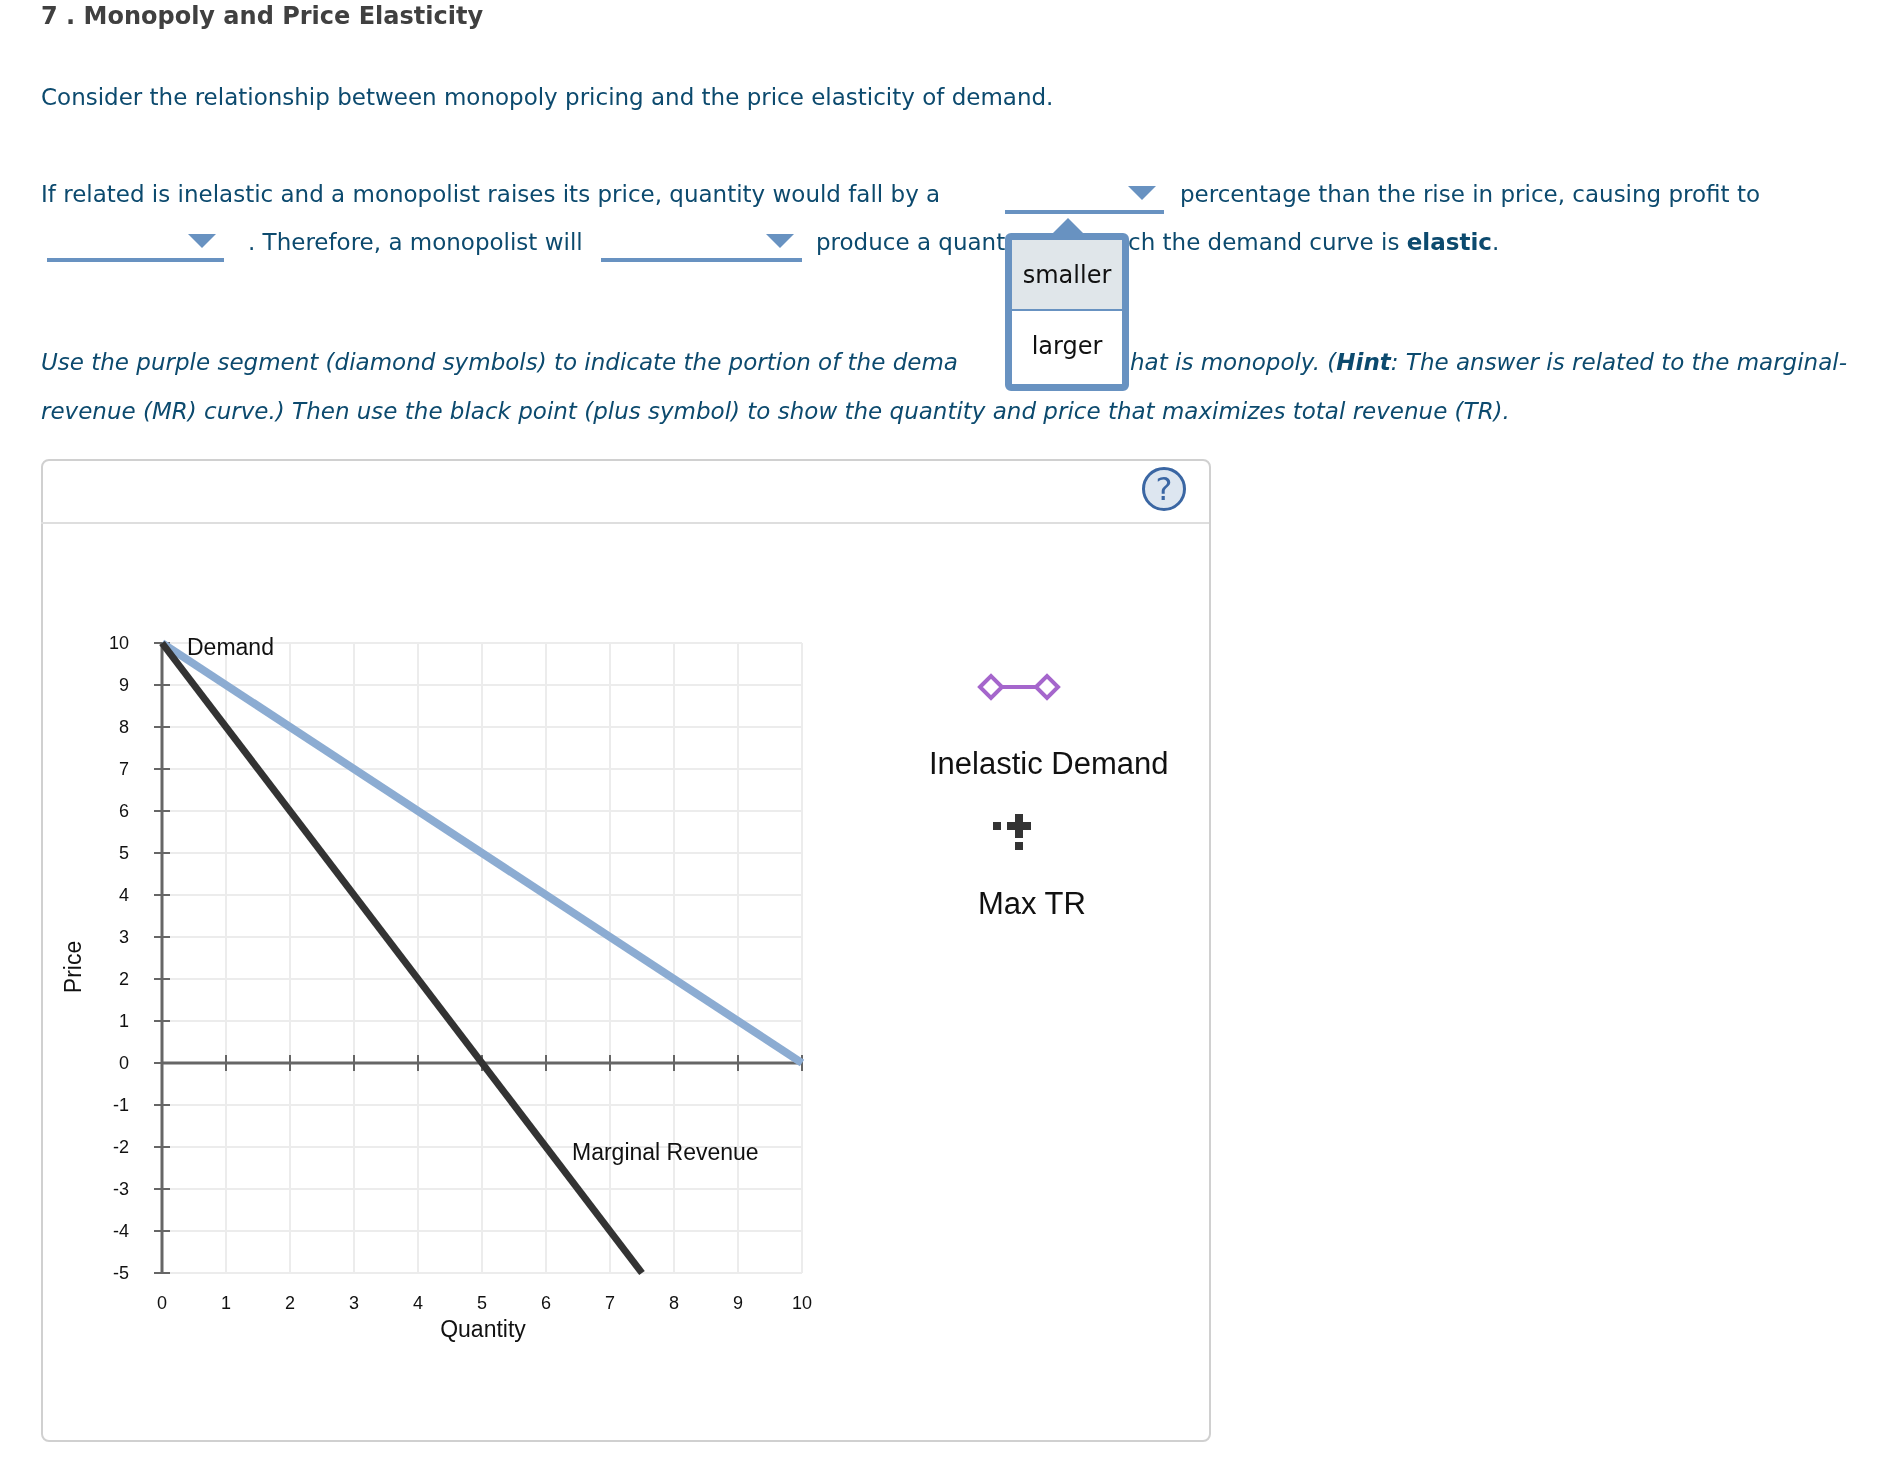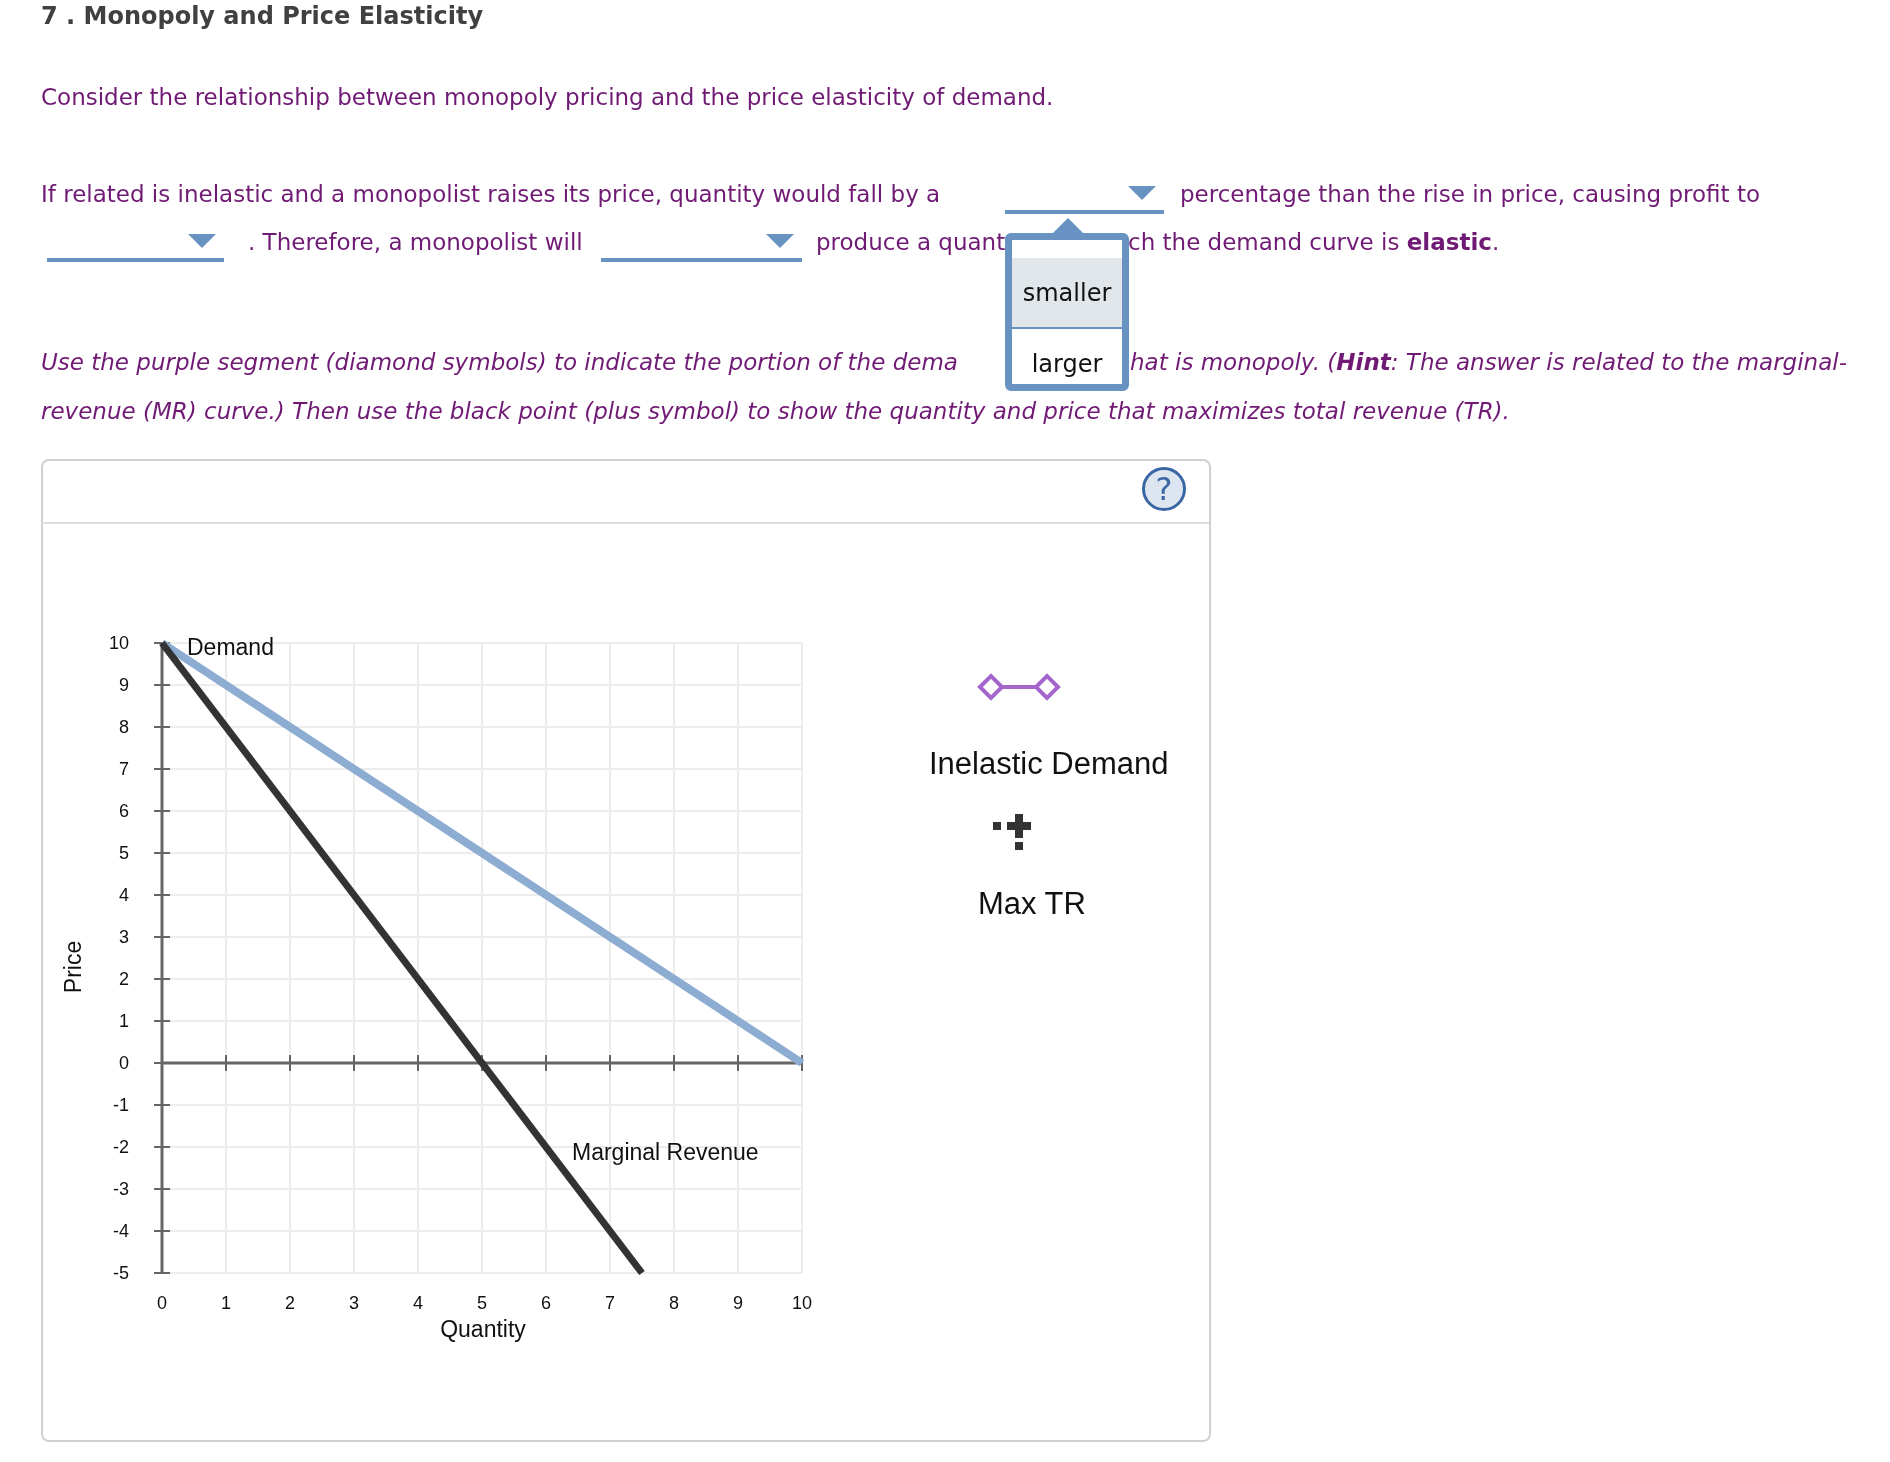--- a/index.html
+++ b/index.html
@@ -1,33 +1,33 @@
 <!DOCTYPE html>
 <html><head>
 <meta charset="utf-8">
 <style>
   html, body { margin: 0; padding: 0; background: #ffffff; }
   body { width: 1890px; height: 1462px; position: relative; overflow: hidden;
          font-family: "DejaVu Sans", sans-serif; color: #111; }
   .abs { position: absolute; }
   .title { left: 41px; top: 2px; font-size: 24px; font-weight: bold; color: #404040; white-space: nowrap; }
-  .para { font-size: 23px; white-space: nowrap; color: #701a75; }
+  .para { font-size: 23px; white-space: nowrap; color: #0c4a6e; }
   .ital { font-style: italic; }
   .dd { position: absolute; height: 30px; border-bottom: 4px solid #6892c1; cursor: pointer; }
   .dd .arrow { position: absolute; right: 8px; top: 6px; width: 0; height: 0;
                border-left: 14px solid transparent; border-right: 14px solid transparent;
                border-top: 14px solid #6892c1; }
   .popup { position: absolute; left: 1005px; top: 233px; width: 110px; height: 144px;
            border: 7px solid #6892c1; border-radius: 6px; background: #fff; }
   .popup .caret { position: absolute; left: 40px; top: -22px; width: 0; height: 0;
                   border-left: 16px solid transparent; border-right: 16px solid transparent;
                   border-bottom: 16px solid #6892c1; }
   .popup .opt { height: 69px; display: flex; align-items: center; justify-content: center;
                 font-size: 24px; color: #111; cursor: pointer; }
-  .popup .opt.hl { background: #e0e6ea; border-bottom: 2px solid #6892c1; margin-top: 18px; }
+  .popup .opt.hl { background: #e0e6ea; border-bottom: 2px solid #6892c1; }
   .panel { left: 41px; top: 459px; width: 1166px; height: 979px; border: 2px solid #d0d0d0;
            border-radius: 8px; background: #fff; }
   .panel-divider { left: 41px; top: 522px; width: 1168px; height: 2px; background: #dedede; }
   .help { left: 1142px; top: 467px; width: 44px; height: 44px; border-radius: 50%;
           border: 3px solid #3a66a3; background: #dde6f0; color: #3a66a3; font-size: 32px;
           display: flex; align-items: center; justify-content: center; box-sizing: border-box; cursor: pointer; }
   .chart-text { font-family: "Liberation Sans", sans-serif; }
   .legend-label { font-family: "Liberation Sans", sans-serif; font-size: 31px; color: #111; white-space: nowrap; }
 </style>
 </head>

